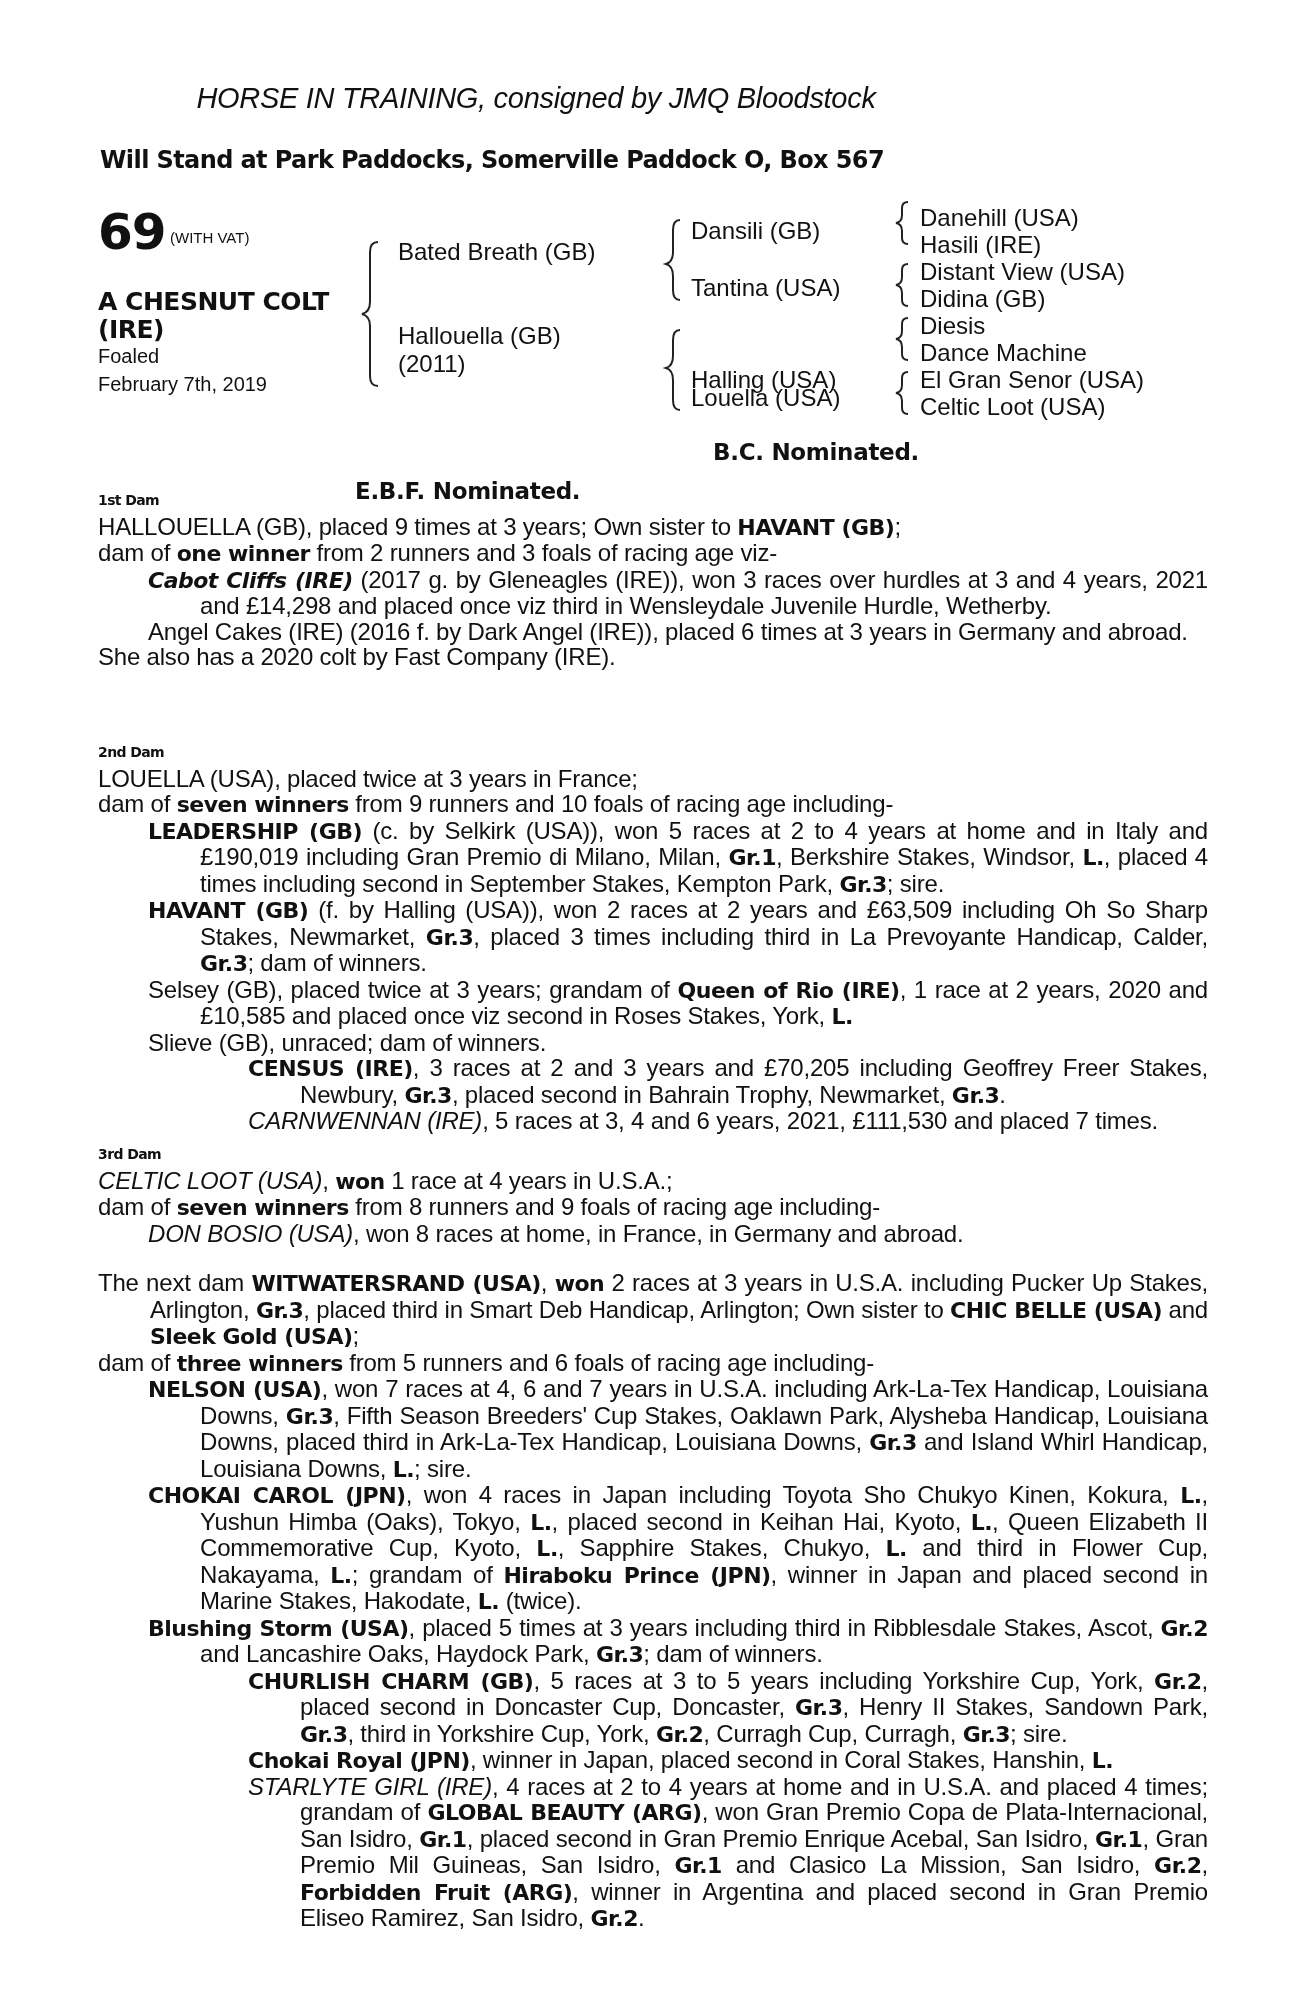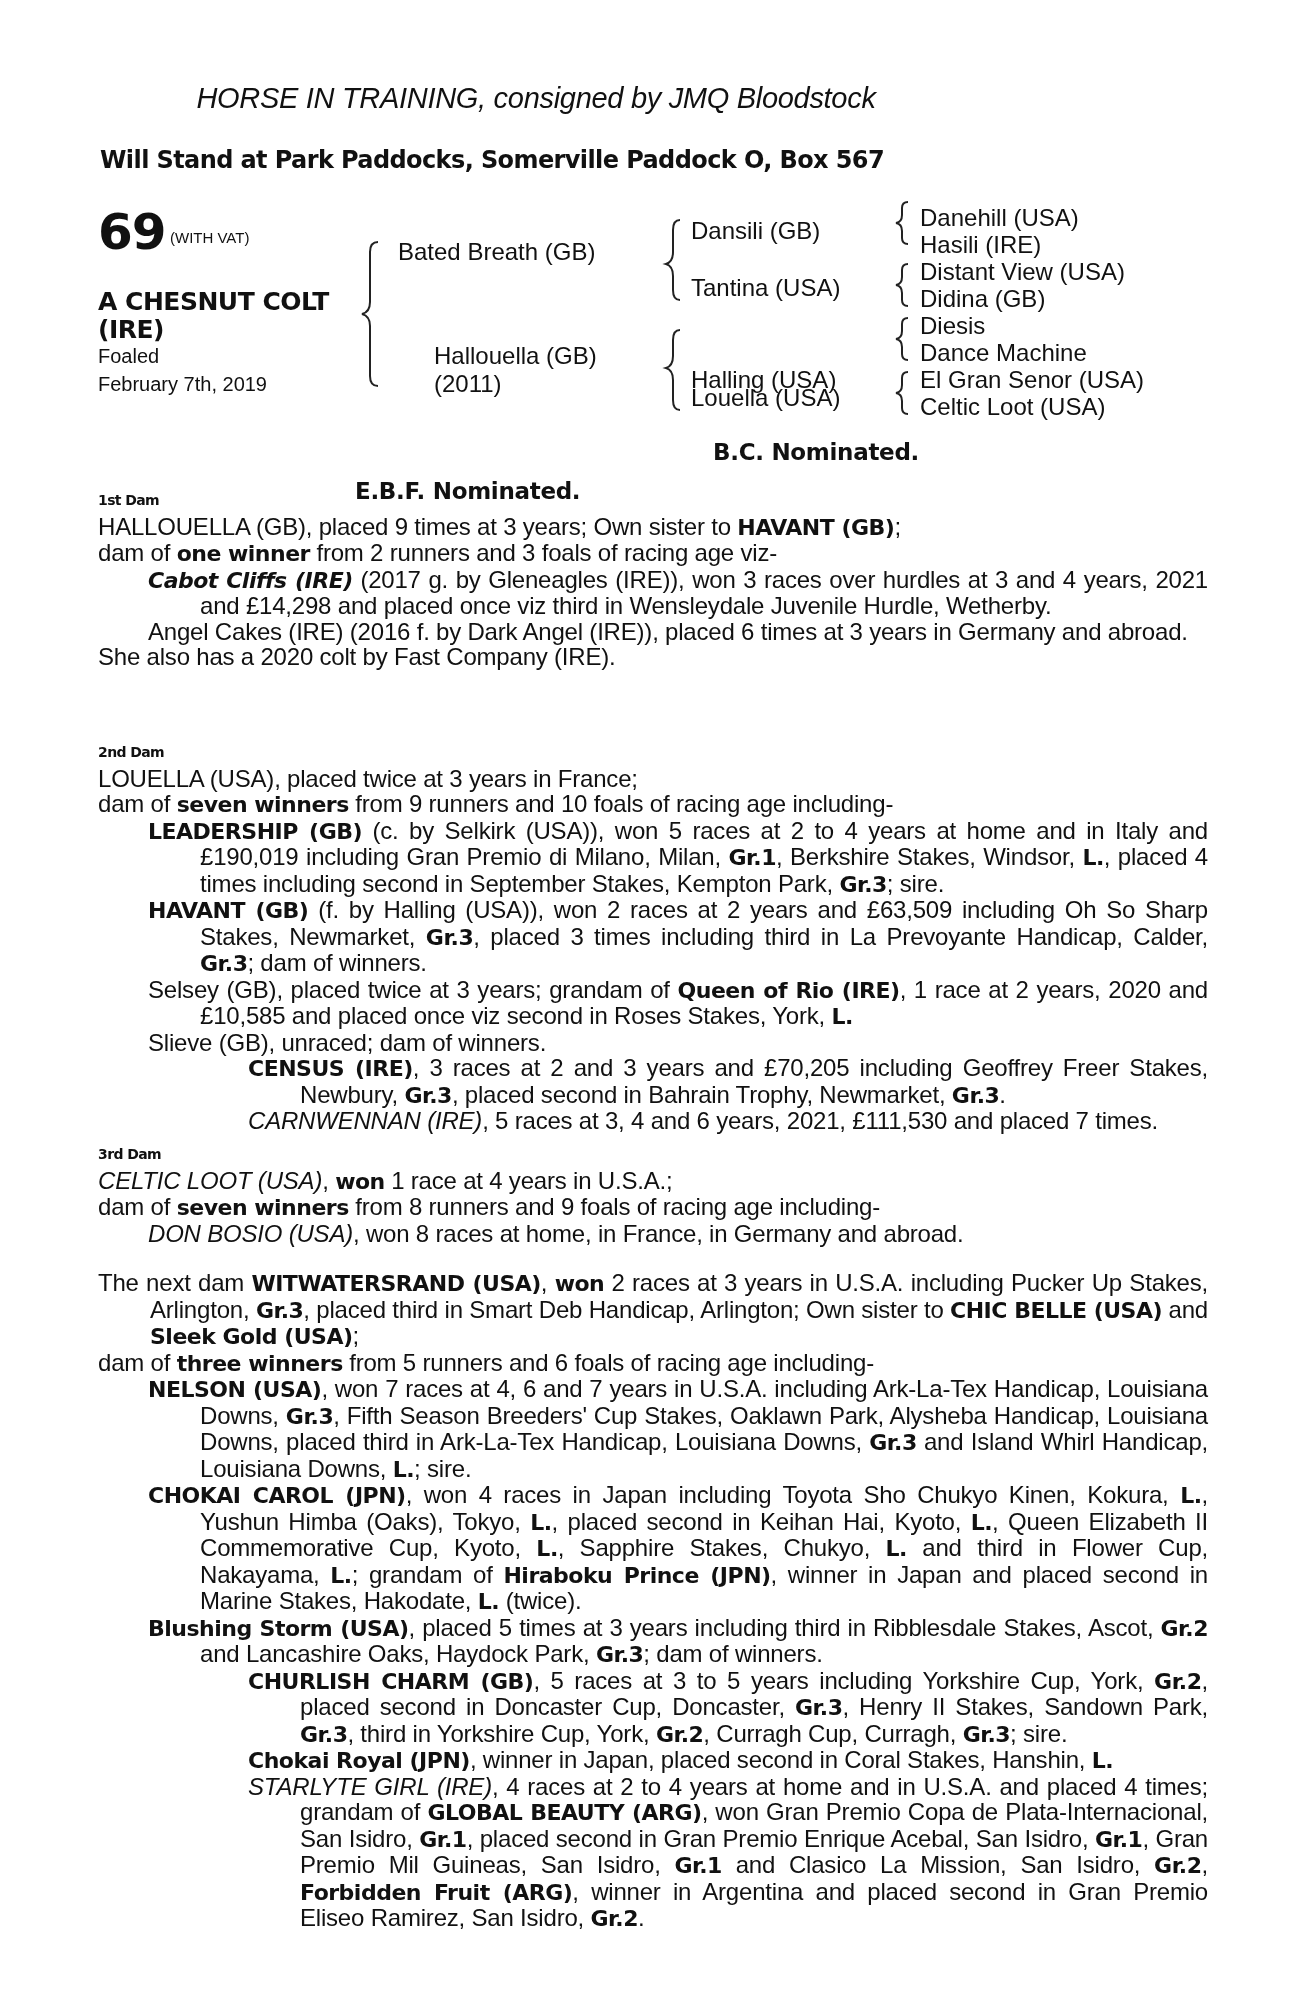--- a/index.html
+++ b/index.html
@@ -62,21 +62,21 @@
     <path d="M680,330 Q673,330 673,340 L673,356 Q673,366 666,368 Q673,370 673,380 L673,400 Q673,410 680,410"></path>
 
     <path d="M908,202 Q902,202 902,208 L902,215 Q902,222 896,223 Q902,224 902,231 L902,238 Q902,244 908,244"></path>
     <path d="M908,264 Q902,264 902,270 L902,277 Q902,284 896,285 Q902,286 902,293 L902,300 Q902,306 908,306"></path>
     <path d="M908,318 Q902,318 902,324 L902,331 Q902,338 896,339 Q902,340 902,347 L902,354 Q902,360 908,360"></path>
     <path d="M908,372 Q902,372 902,378 L902,385 Q902,392 896,393 Q902,394 902,401 L902,408 Q902,414 908,414"></path>
   </g>
 </svg>
 
 <div class="abs ped" style="left:398px;top:238px;">Bated Breath (GB)</div>
-<div class="abs ped" style="left:398px;top:342px;line-height:28px;margin-left:36px;">
+<div class="abs ped" style="left:398px;top:322px;line-height:28px;">
   <div>Hallouella (GB)</div>
   <div>(2011)</div>
 </div>
 
 <div class="abs ped" style="left:691px;top:217px;">Dansili (GB)</div>
 <div class="abs ped" style="left:691px;top:274px;">Tantina (USA)</div>
 <div class="abs ped" style="left:691px;top:330px;margin-top:36px;">Halling (USA)</div>
 <div class="abs ped" style="left:691px;top:384px;">Louella (USA)</div>
 
 <div class="abs ped" style="left:920px;top:204px;line-height:27px;">

